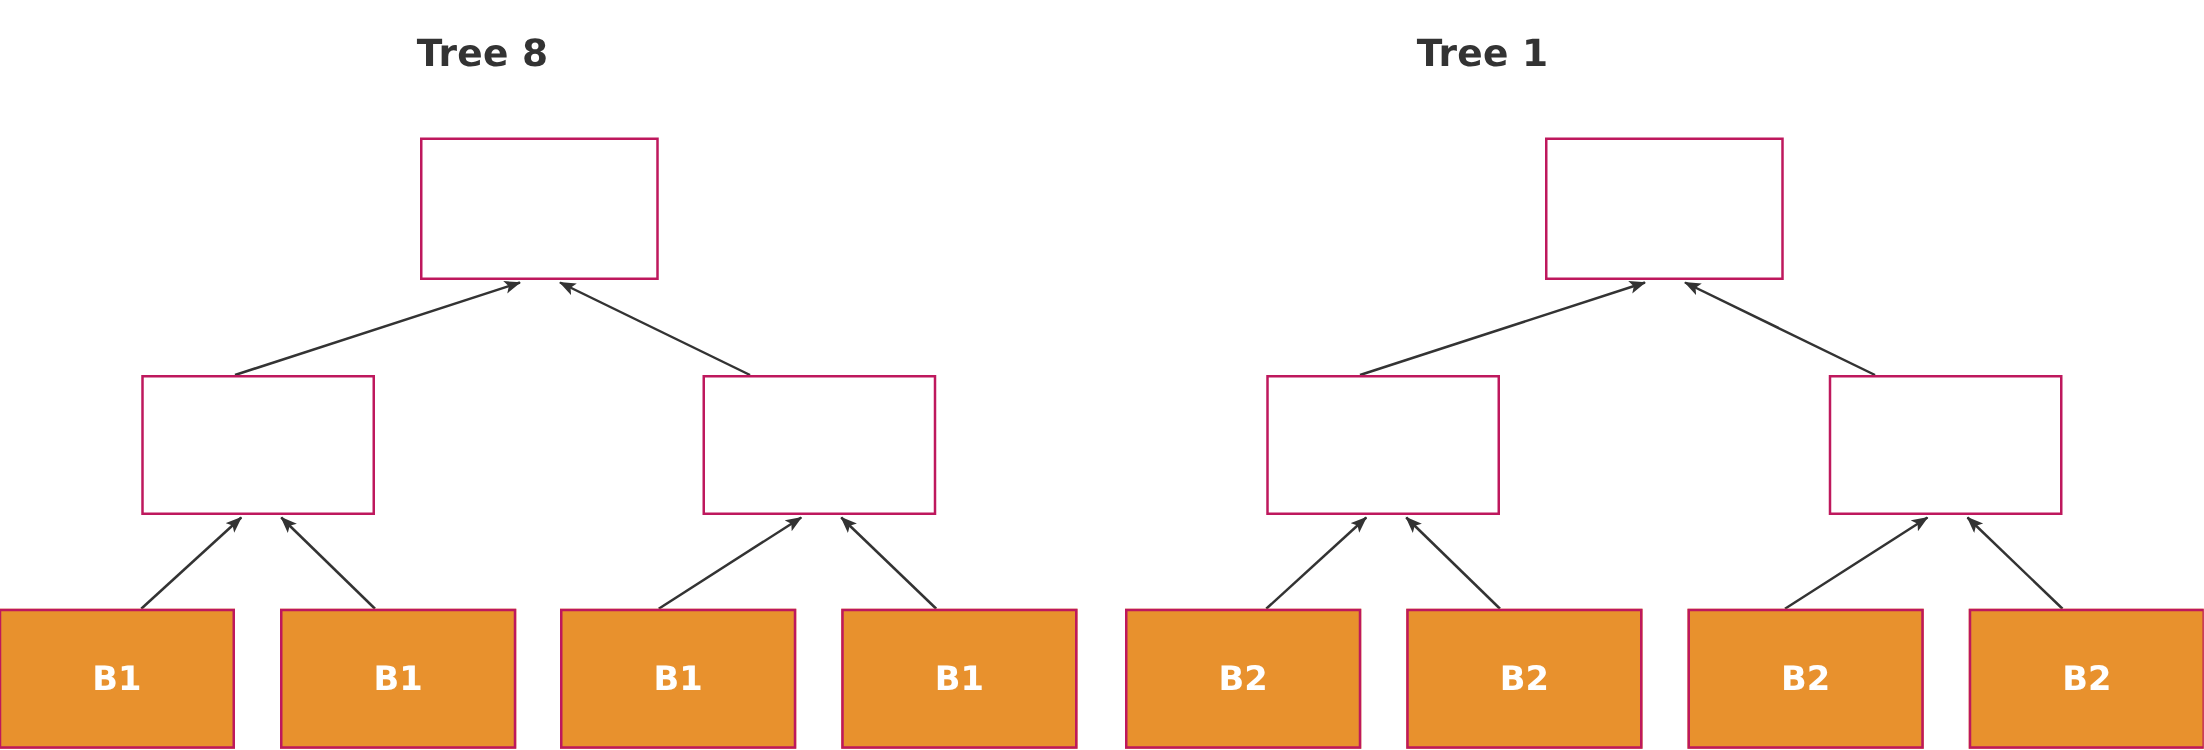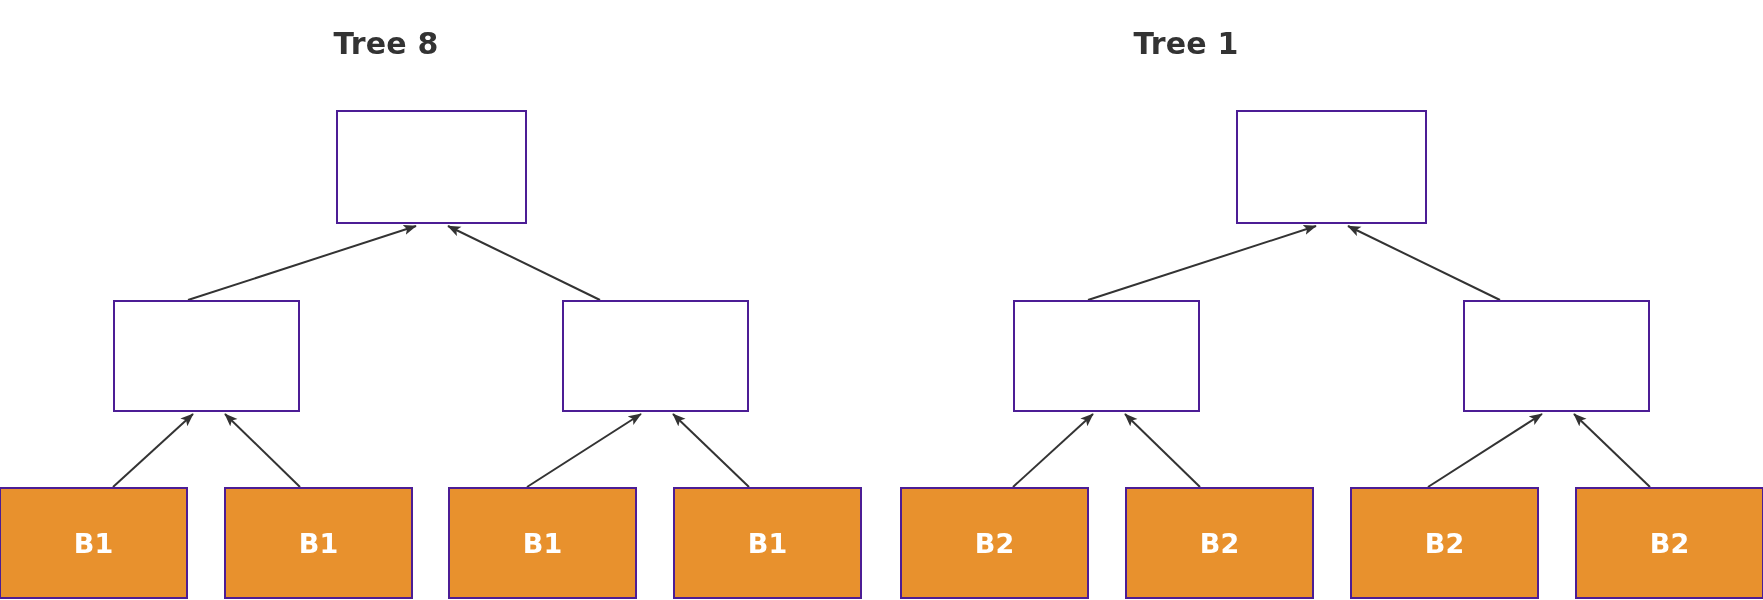--- a/index.html
+++ b/index.html
@@ -27,21 +27,21 @@
     font-weight: bold;
     color: #333333;
     text-align: center;
     white-space: nowrap;
     transform: translateX(-50%);
     letter-spacing: 0.2px;
   }
   .node-box {
     position: absolute;
     box-sizing: border-box;
-    border: 2px solid #4c1d95;
+    border: 2px solid #be185d;
     display: flex;
     align-items: center;
     justify-content: center;
   }
   .node-internal {
     background: #ffffff;
   }
   .node-leaf {
     background: #e8912d;
   }

